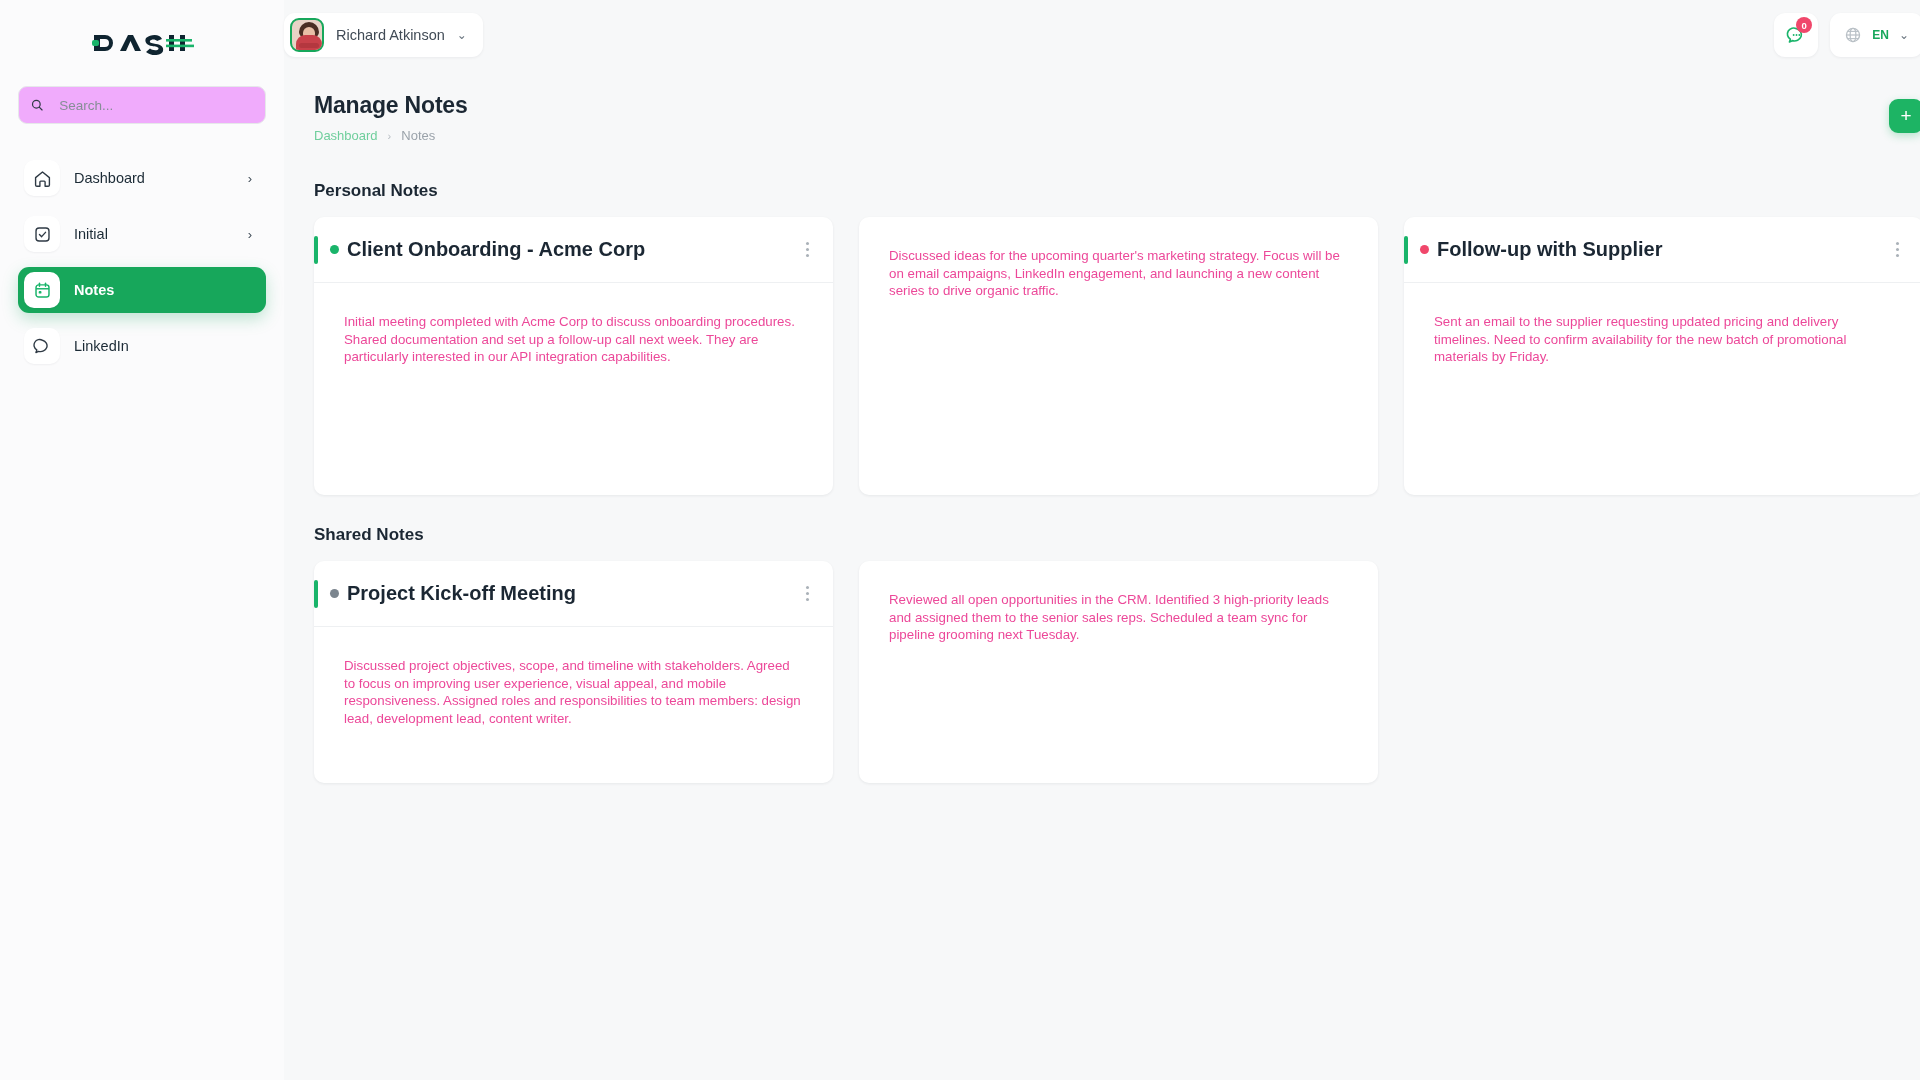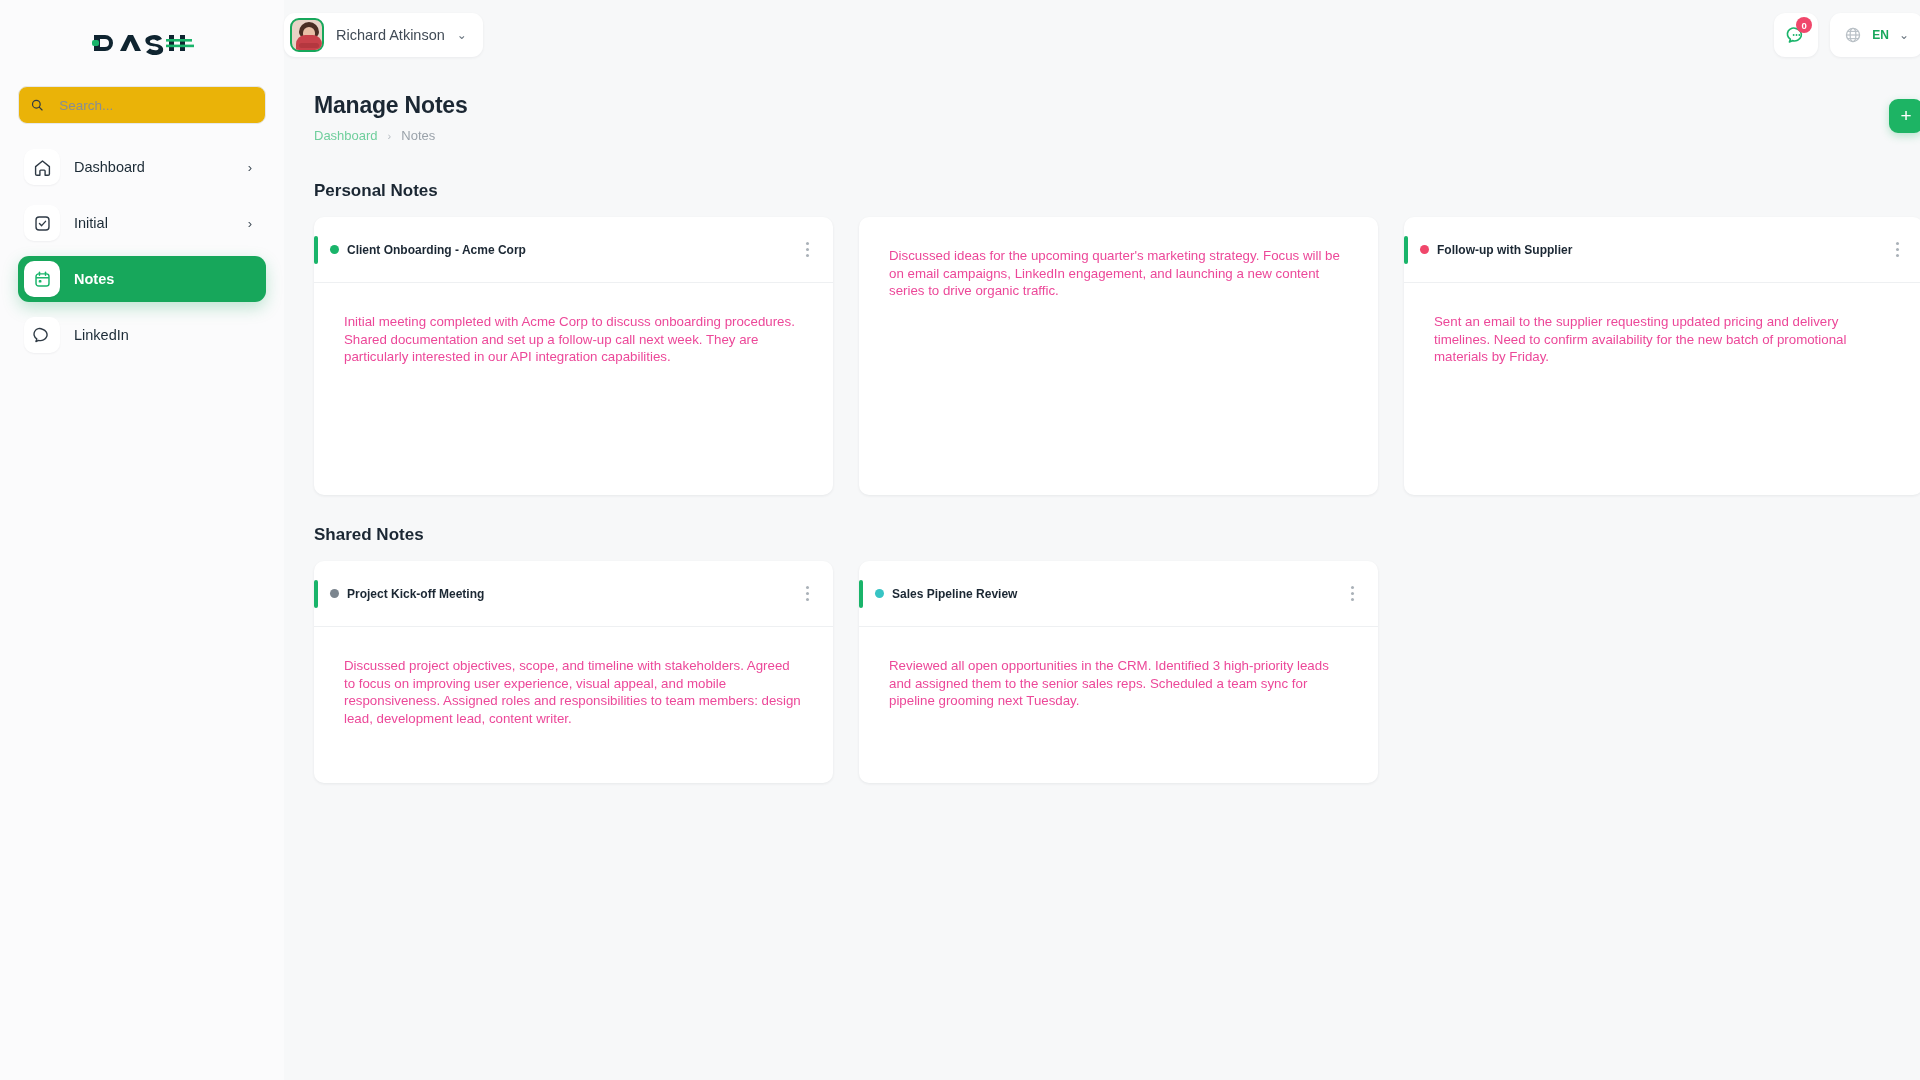--- a/index.html
+++ b/index.html
@@ -15,22 +15,22 @@
   .sidebar {
     width: 284px; min-width: 284px; height: 1080px;
     background: #fbfbfc;
     padding: 0 16px;
     display: flex; flex-direction: column;
   }
   .logo-wrap { height: 86px; display: flex; align-items: center; justify-content: center; }
   .logo { display: flex; align-items: center; }
 
   .search-box {
-    height: 38px; margin: 0 2px 20px 2px;
-    background: #eab308;
+    height: 38px; margin: 0 2px 31px 2px;
+    background: #f0abfc;
     border: 1px solid #e6e8ea;
     border-radius: 9px;
     display: flex; align-items: center;
     padding: 0 12px; gap: 16px;
   }
   .search-input {
     border: none; outline: none; background: transparent;
     font-family: "Liberation Sans", sans-serif;
     font-size: 13.5px; color: #5b6570; width: 100%;
   }
@@ -129,21 +129,21 @@
     display: flex; flex-direction: column;
     overflow: hidden;
   }
   .card-head {
     height: 66px; display: flex; align-items: center;
     border-bottom: 1px solid #eef0f2;
     padding-right: 18px; position: relative;
   }
   .accent { width: 4px; height: 28px; border-radius: 2px; margin-right: 12px; }
   .dot { width: 9px; height: 9px; border-radius: 50%; margin-right: 8px; }
-  .card-title { font-size: 12px; font-weight: bold; color: #1b2733; }
+  .card-title { font-size: 20px; font-weight: bold; color: #1b2733; }
   .kebab { margin-left: auto; display: flex; flex-direction: column; gap: 3px; cursor: pointer; padding: 6px; }
   .kebab i { width: 3px; height: 3px; border-radius: 50%; background: #aab1b8; display: block; }
   .card-body { padding: 30px 30px 0 30px; }
   .card-text { font-size: 13.3px; line-height: 1.33; color: #ec4899; }
 
   .cards-shared .card { height: 222px; }
 </style>
 </head>
 <body>
 
@@ -331,30 +331,20 @@
                 <i></i>
                 <i></i>
               </span>
           </div>
           <div class="card-body">
             <p class="card-text">Discussed project objectives, scope, and timeline with stakeholders. Agreed to focus on improving user experience, visual appeal, and mobile responsiveness. Assigned roles and responsibilities to team members: design lead, development lead, content writer.</p>
           </div>
         </article>
 
         <article class="card">
-          <div class="card-head">
-            <span class="accent" style="background:#19b46a"></span>
-            <span class="dot" style="background:#37c4c4"></span>
-            <span class="card-title">Sales Pipeline Review</span>
-            <span class="kebab">
-                <i></i>
-                <i></i>
-                <i></i>
-              </span>
-          </div>
           <div class="card-body">
             <p class="card-text">Reviewed all open opportunities in the CRM. Identified 3 high-priority leads and assigned them to the senior sales reps. Scheduled a team sync for pipeline grooming next Tuesday.</p>
           </div>
         </article>
 
       </div>
 
     </div>
   </section>
 </div>

